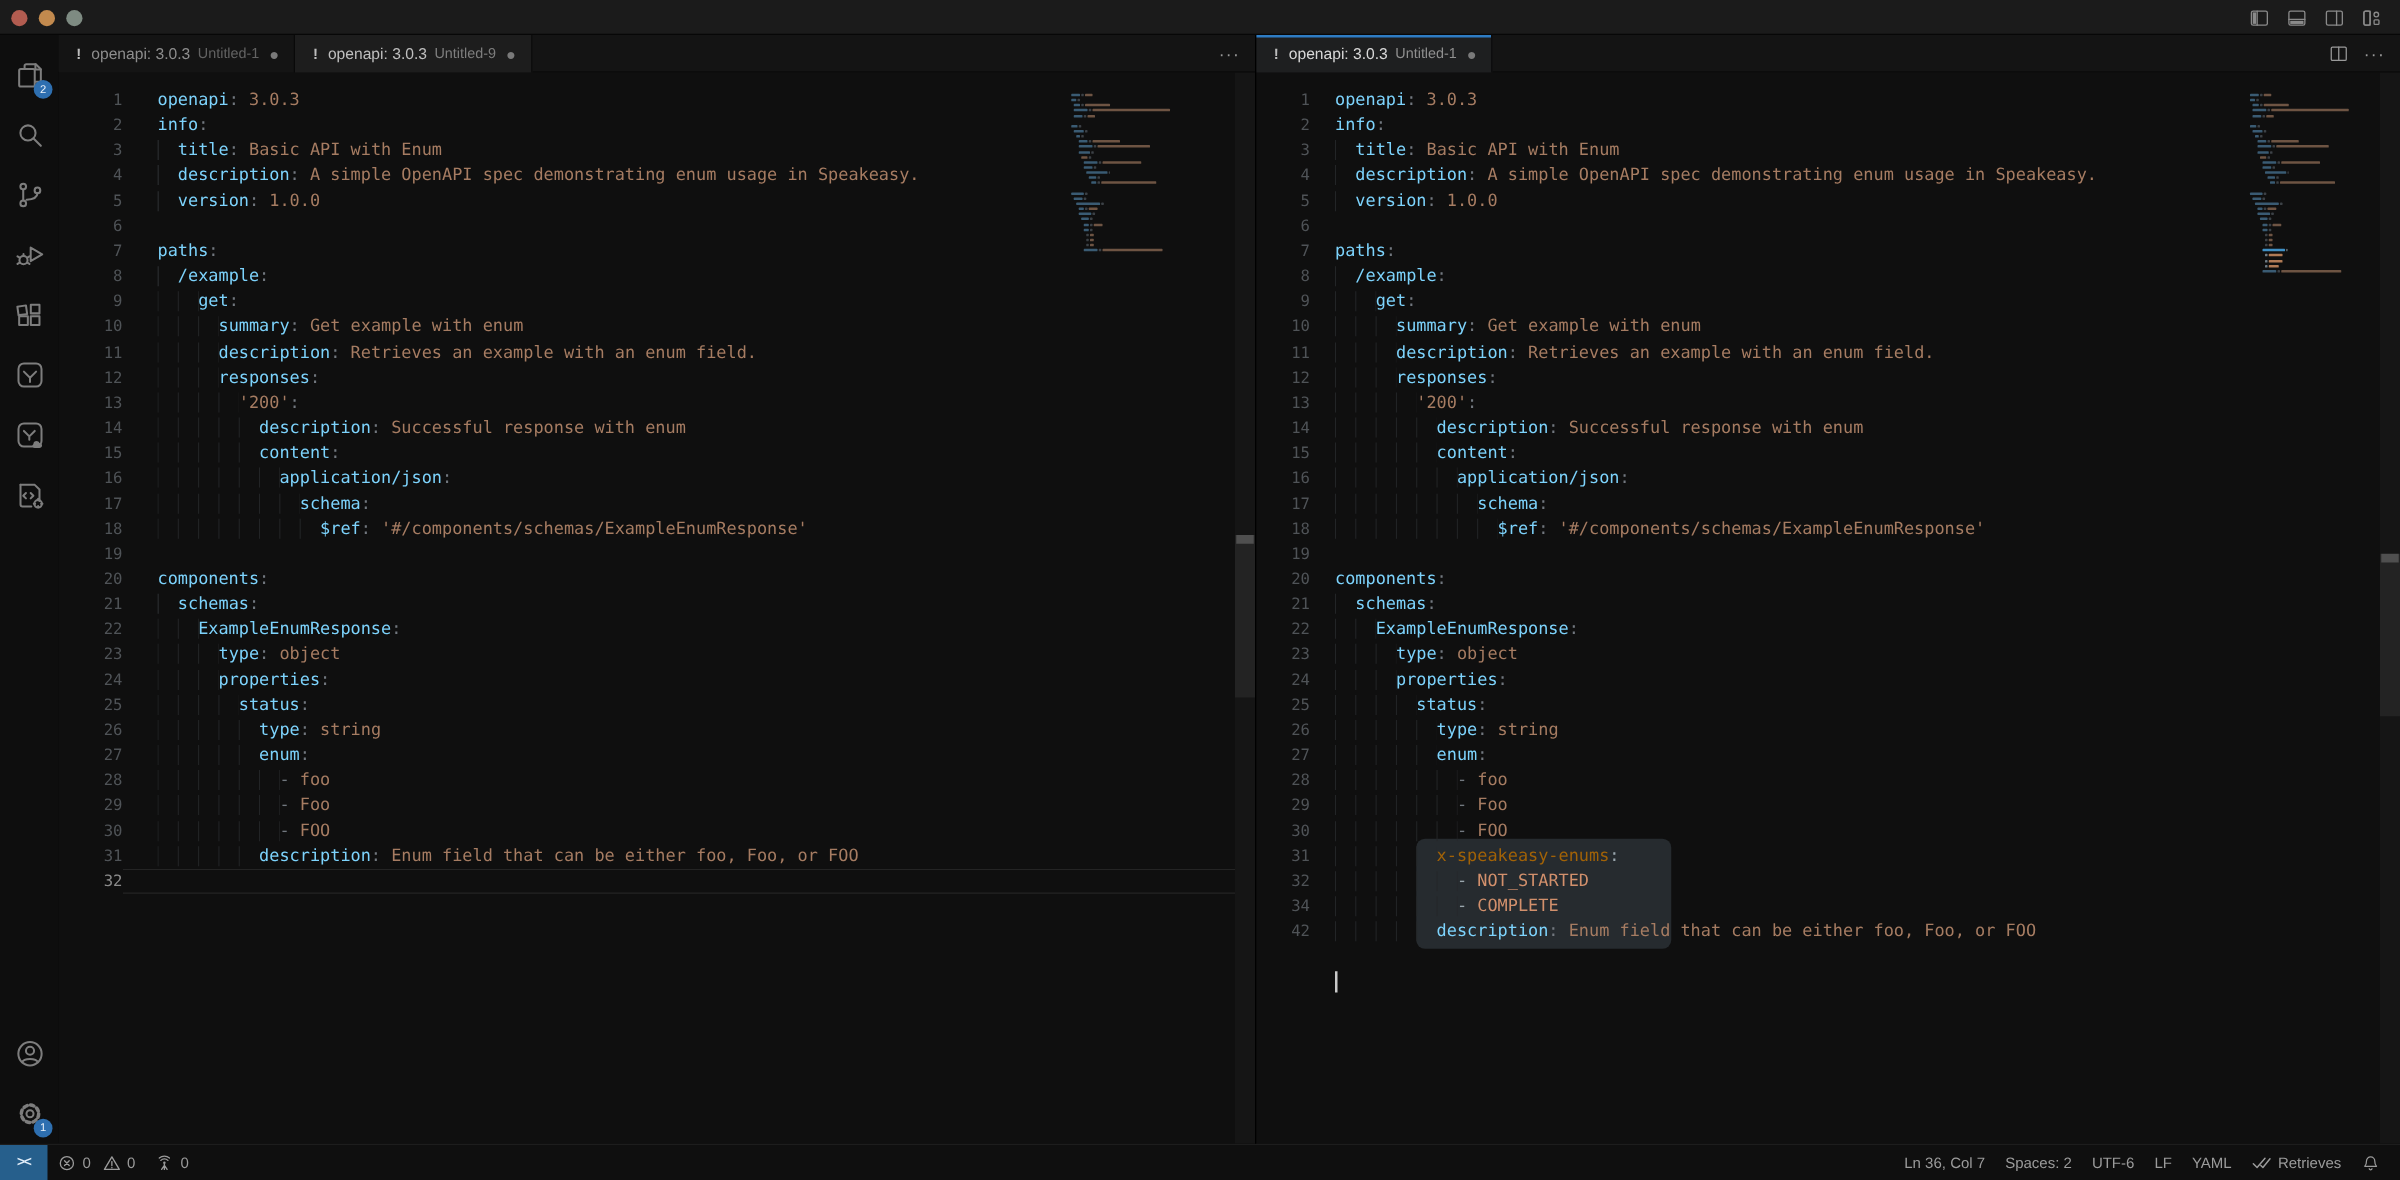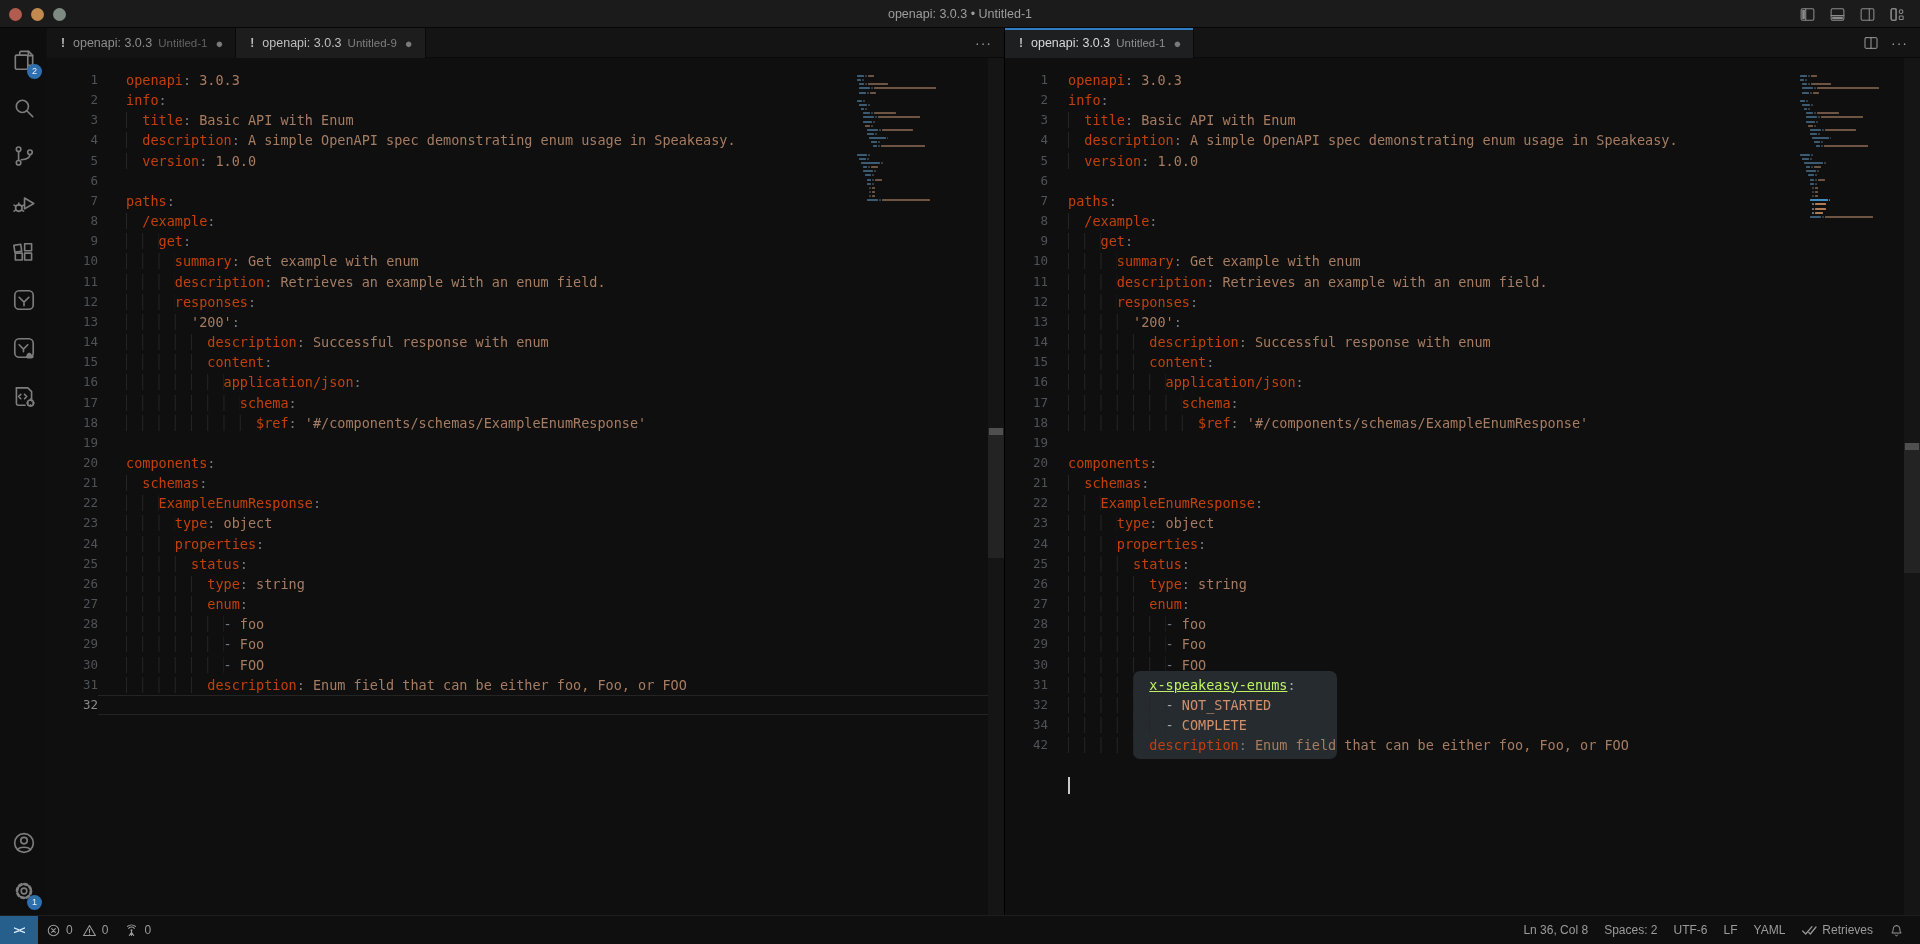--- a/index.html
+++ b/index.html
@@ -50,22 +50,22 @@
     font-family:"DejaVu Sans Mono", monospace; font-size:13.5px; }
   .codepane { position:absolute; top:12px; left:0; right:16px; }
   .line { display:flex; height:20.16px; line-height:20.16px; position:relative; }
   .num { flex:none; text-align:right; color:#4f5357; font-size:12.5px; user-select:none; }
   .codewrap { flex:1; min-width:0; position:relative; }
   .line.cur .codewrap { box-shadow:inset 0 1px 0 #242424, inset 0 -1px 0 #242424; }
   .line.cur .num { color:#8b8b8b; }
   pre.code { font:inherit; white-space:pre; position:relative; z-index:2; }
   .ind { white-space:pre; background-image:linear-gradient(to right,#232527 1px,transparent 1px);
     background-size:2ch 100%; background-repeat:repeat-x; }
-  .k { color:#c2410c; } .v { color:#a67c62; } .p { color:#72787f; }
-  .line.b .k { color:#bef264;text-decoration:underline; } .line.b .v { color:#d2906c; } .line.b .p { color:#9aa6ad; }
+  .k { color:#7dd3fc; } .v { color:#a67c62; } .p { color:#72787f; }
+  .line.b .k { color:#a16207; } .line.b .v { color:#d2906c; } .line.b .p { color:#9aa6ad; }
   .hlblock { position:absolute; background:#262b2f; border-radius:7px; z-index:1; }
   .cursorbar { position:absolute; width:1.6px; height:17px; background:#c9c9c9; z-index:5; }
 
   
   .minimap { position:absolute; top:16px; width:84px; z-index:4; }
   .mrow { position:relative; height:4.15px; }
   .mbar { position:absolute; top:1px; height:2px; border-radius:0.5px; }
   .ovtrack { position:absolute; top:0; bottom:0; width:16px; background:#151515; z-index:4; }
   .ovmark { position:absolute; left:1px; right:1px; background:rgba(210,210,210,.25); }
   .ovslider { position:absolute; left:0; right:0; background:rgba(140,140,140,.12); }
@@ -84,21 +84,20 @@
 <body>
 
 <div class="app">
 
   <div class="titlebar">
     <div class="traffic" id="traffic">
         <span class="tl" style="background: rgb(178, 92, 80);"></span>
         <span class="tl" style="background: rgb(194, 138, 78);"></span>
         <span class="tl" style="background: rgb(126, 139, 130);"></span>
       </div>
-    <div class="title">openapi: 3.0.3 • Untitled-1</div>
     <div class="layoutctl" id="layoutctl">
         <div class="wicon">
           <svg width="17" height="17" viewBox="0 0 24 24" fill="none" stroke-width="1.5" stroke-linecap="round" stroke-linejoin="round" stroke="#8a8a8a">
             <rect x="3" y="4" width="18" height="16" rx="2"></rect>
             <path d="M9.5 4v16"></path>
             <rect x="4.5" y="5.5" width="3.8" height="13" fill="#8a8a8a" stroke="none"></rect>
           </svg>
         </div>
         <div class="wicon">
           <svg width="17" height="17" viewBox="0 0 24 24" fill="none" stroke-width="1.5" stroke-linecap="round" stroke-linejoin="round" stroke="#8a8a8a">
@@ -986,21 +985,21 @@
           <svg width="15" height="15" viewBox="0 0 24 24" fill="none" stroke-width="1.5" stroke-linecap="round" stroke-linejoin="round">
             <path d="M7.5 8.5a6 6 0 0 1 9 0M5.5 5.5a10 10 0 0 1 13 0" stroke-width="1.7"></path>
             <circle cx="12" cy="11.5" r="1.6" fill="#9b9b9b" stroke="none"></circle>
             <path d="M12 13v7M12 15l-3.5 5M12 15l3.5 5" stroke-width="1.7"></path>
           </svg>
         </span>
         <span>0</span>
       </div>
       <div class="sbright">
         <div class="sbitem">
-          <span>Ln 36, Col 8</span>
+          <span>Ln 36, Col 7</span>
         </div>
         <div class="sbitem">
           <span>Spaces: 2</span>
         </div>
         <div class="sbitem">
           <span>UTF-6</span>
         </div>
         <div class="sbitem">
           <span>LF</span>
         </div>

